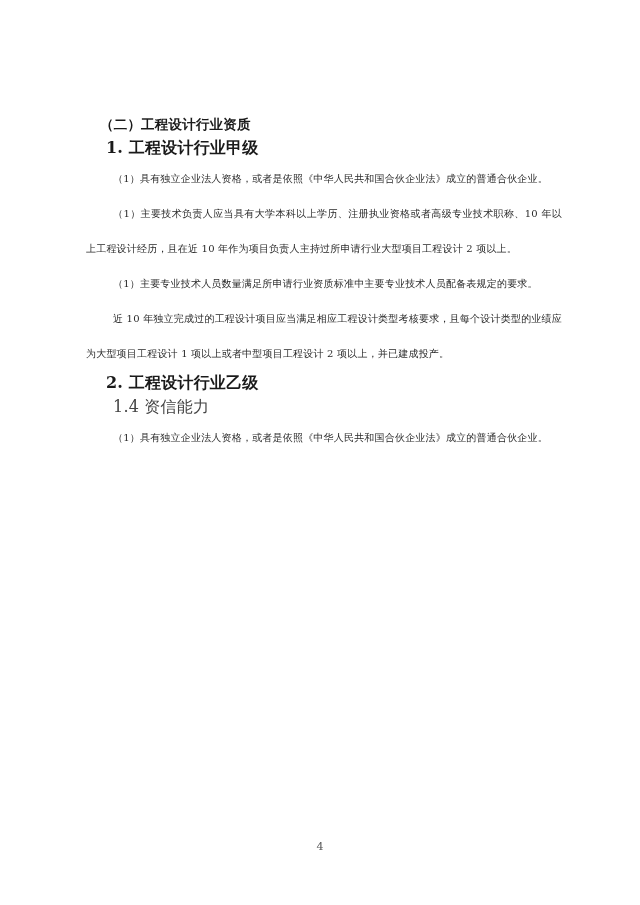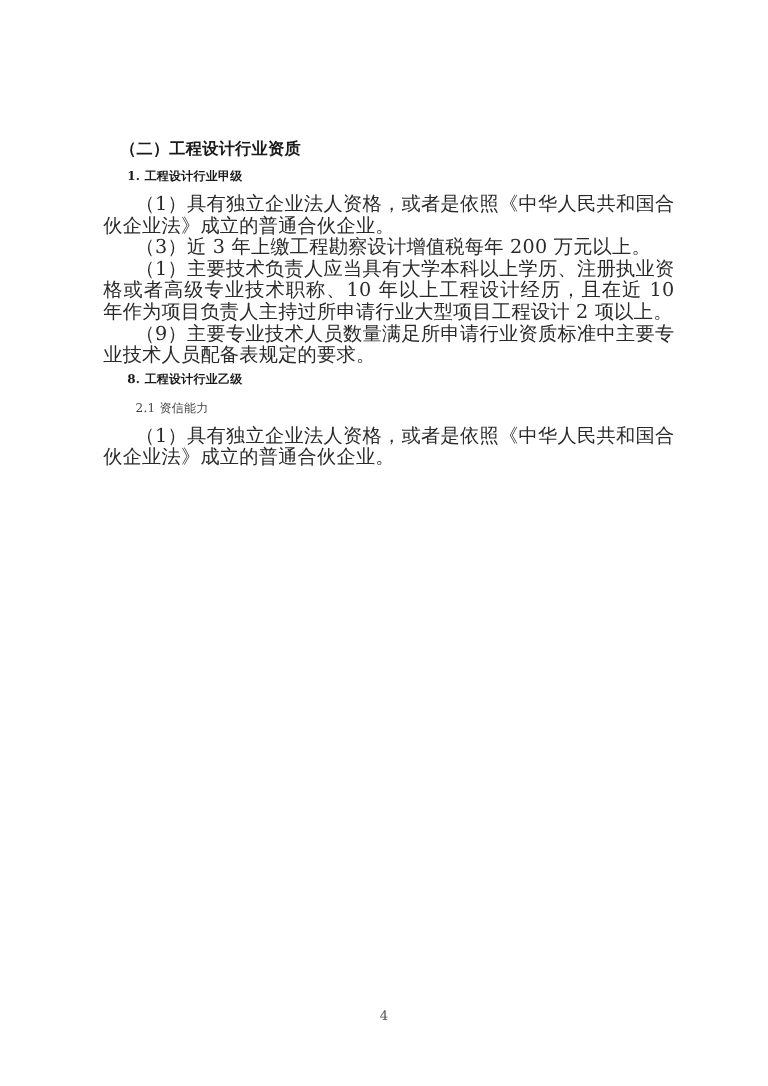--- a/index.html
+++ b/index.html
@@ -1,40 +1,40 @@
 <!DOCTYPE html>
 <html><head>
 <meta charset="utf-8">
 <style>
   html, body { margin: 0; padding: 0; background: #ffffff; }
   body { width: 640px; height: 905px; position: relative; overflow: hidden;
          font-family: "DejaVu Serif", "Liberation Serif", serif; color: #2a2a2a; }
   .page { position: absolute; left: 0; top: 0; width: 640px; height: 905px; border-radius: 10px; }
   .content { position: absolute; left: 86px; top: 112px; width: 476px; }
-  .line { font-size: 10px; line-height: 24.4px; height: 24.4px; white-space: nowrap; letter-spacing: 0.2px; }
-  .para { font-size: 16px; line-height: 18px; text-align: justify; text-indent: 27px; letter-spacing: 0.2px; }
+  .line { font-size: 16px; line-height: 24.4px; height: 24.4px; white-space: nowrap; letter-spacing: 0.2px; }
+  .para { font-size: 10px; line-height: 35px; text-align: justify; text-indent: 27px; letter-spacing: 0.2px; }
   .h1 { font-weight: bold; font-size: 13.5px; padding-left: 14px; color: #1a1a1a; }
   .h2 { font-weight: bold; padding-left: 20px; color: #1a1a1a; }
   .h3 { padding-left: 27px; color: #444; }
   .pagenum { position: absolute; left: 0; width: 640px; top: 840px; text-align: center; font-size: 11px; color: #555; }
 </style>
 </head>
 <body>
 
 <div class="page">
   <div class="content">
     <div class="line h1">（二）工程设计行业资质</div>
 
     <div class="line h2">1. 工程设计行业甲级</div>
     <div class="para">（1）具有独立企业法人资格，或者是依照《中华人民共和国合伙企业法》成立的普通合伙企业。</div>
-    <div class="para">（3）近 3 年上缴工程勘察设计增值税每年 200 万元以上。</div>
 
     <div class="para">（1）主要技术负责人应当具有大学本科以上学历、注册执业资格或者高级专业技术职称、10 年以上工程设计经历，且在近 10 年作为项目负责人主持过所申请行业大型项目工程设计 2 项以上。</div>
-    <div class="para">（9）主要专业技术人员数量满足所申请行业资质标准中主要专业技术人员配备表规定的要求。</div>
+    <div class="para">（1）主要专业技术人员数量满足所申请行业资质标准中主要专业技术人员配备表规定的要求。</div>
 
+    <div class="para">近 10 年独立完成过的工程设计项目应当满足相应工程设计类型考核要求，且每个设计类型的业绩应为大型项目工程设计 1 项以上或者中型项目工程设计 2 项以上，并已建成投产。</div>
 
-    <div class="line h2">8. 工程设计行业乙级</div>
-    <div class="line h3">2.1 资信能力</div>
+    <div class="line h2">2. 工程设计行业乙级</div>
+    <div class="line h3">1.4 资信能力</div>
     <div class="para">（1）具有独立企业法人资格，或者是依照《中华人民共和国合伙企业法》成立的普通合伙企业。</div>
   </div>
 
   <div class="pagenum">4</div>
 </div>
 
 </body></html>

